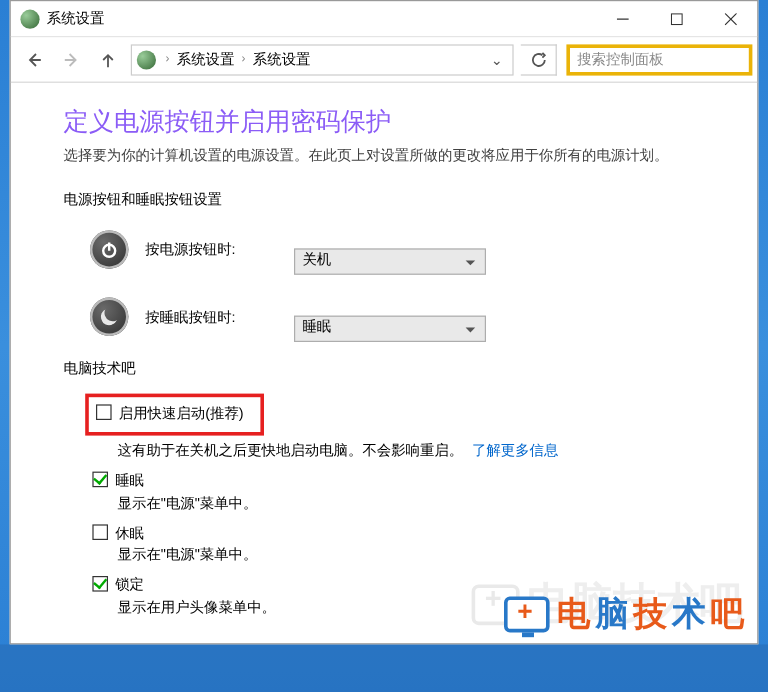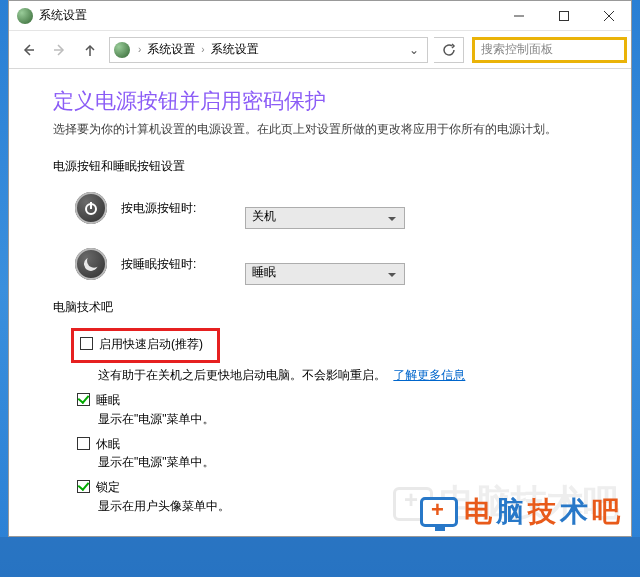--- a/index.html
+++ b/index.html
@@ -177,21 +177,21 @@
     border-width: 0 2px 2px 0;
     transform: rotate(40deg);
   }
   .chk-label { color: #000; }
   .chk-desc {
     margin-left: 45px;
     color: #000;
     font-size: 12px;
     margin-bottom: 8px;
   }
-  .chk-desc .link { color: #0066cc; text-decoration: underline; margin-left: 4px; cursor: pointer; }
+  .chk-desc .link { color: #0066cc; margin-left: 4px; cursor: pointer; }
   .watermark {
     position: absolute;
     right: 12px;
     bottom: 8px;
     font-size: 36px;
     font-weight: bold;
     color: #eee;
     font-family: "SimHei", sans-serif;
     display: flex;
     align-items: center;

